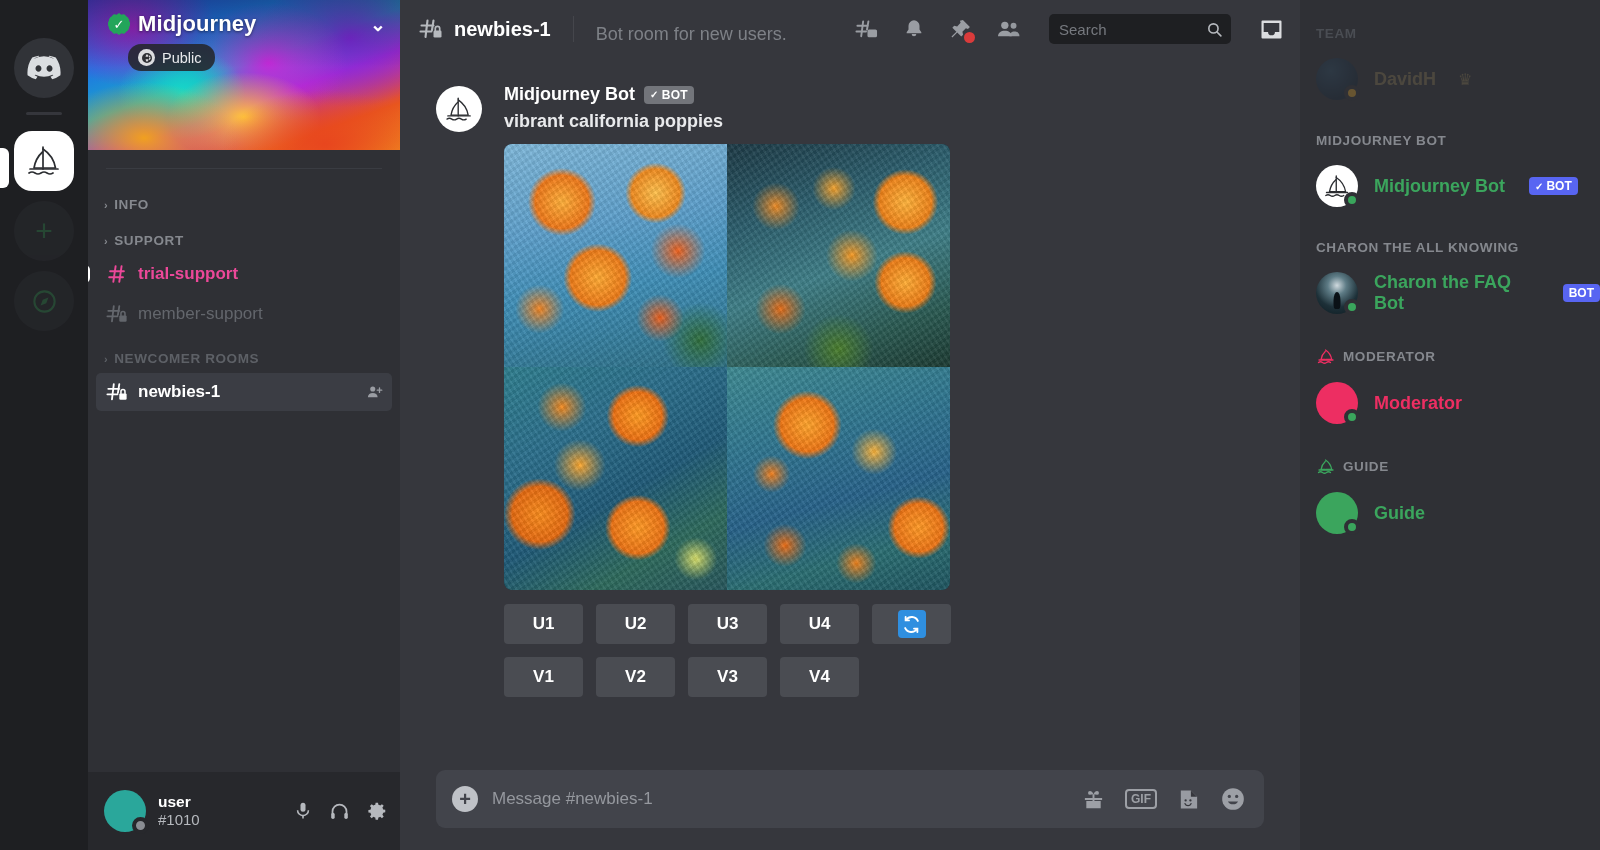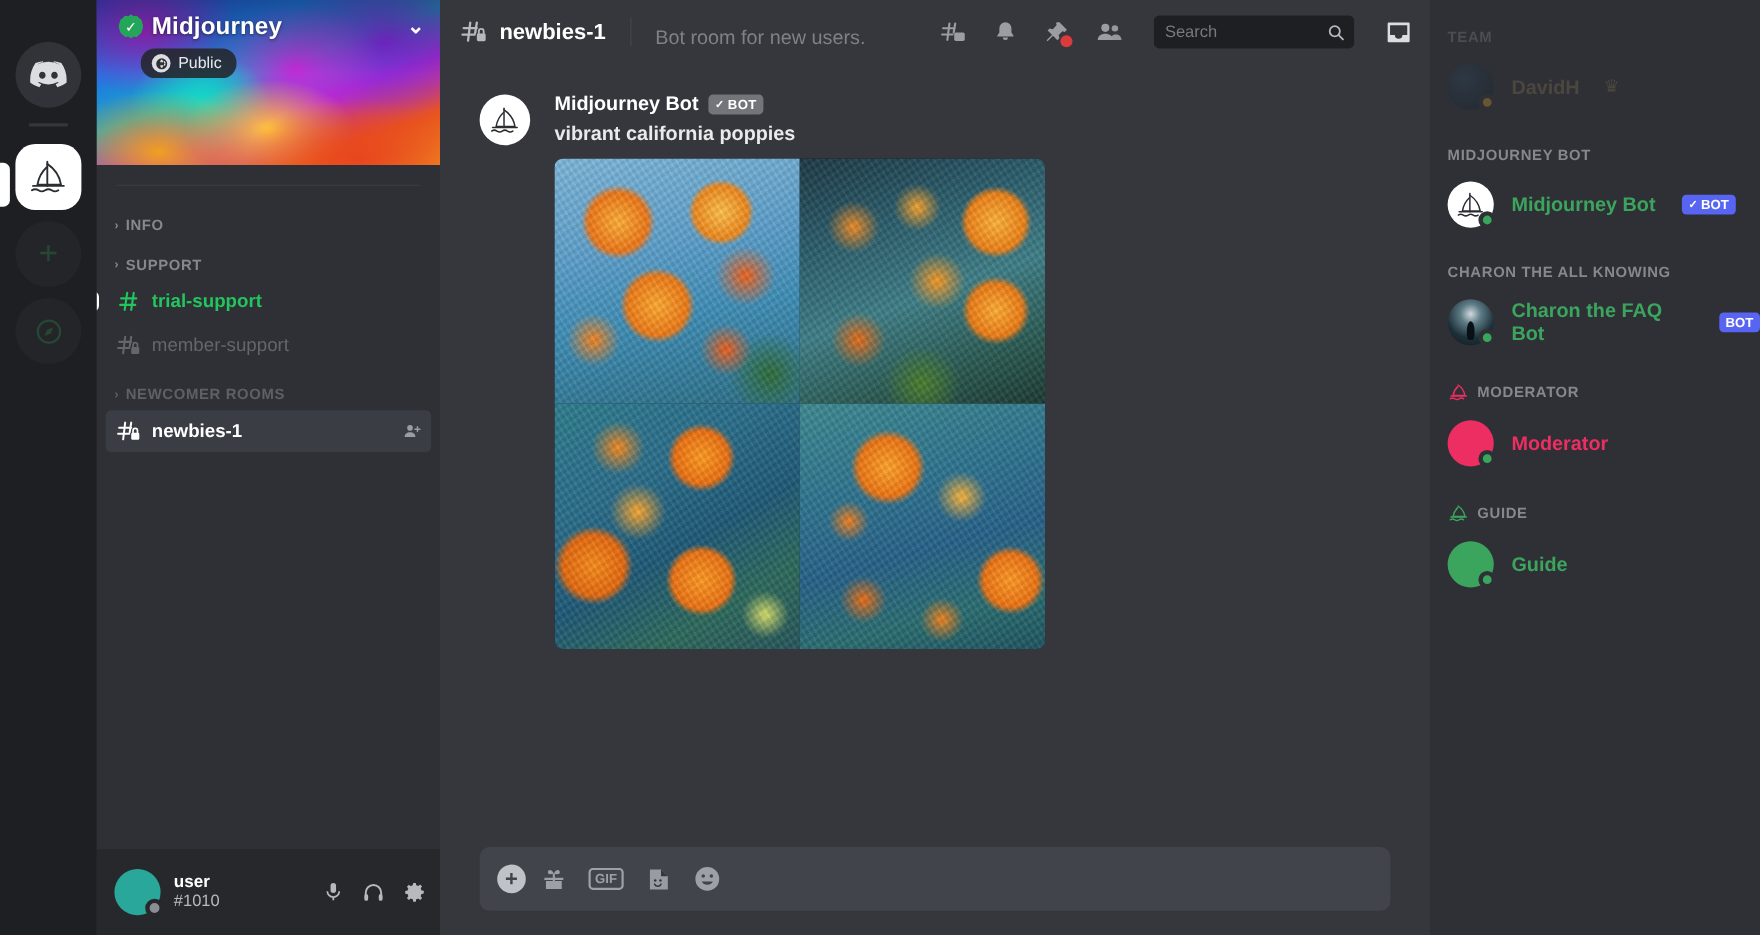--- a/index.html
+++ b/index.html
@@ -66,21 +66,21 @@
   }
   .globe-ico { width: 17px; height: 17px; border-radius: 50%; background: #dcdde0; color: #2f3035;
     font-size: 12px; display: flex; align-items: center; justify-content: center; }
 
   .chan-scroll { flex: 1; padding: 8px 0 0 0; overflow: hidden; }
   .chan-row {
     display: flex; align-items: center; height: 38px; margin: 2px 8px;
     padding: 0 8px; border-radius: 5px; color: #8a8d93; font-size: 17px; position: relative;
   }
   .chan-row.muted { color: #63666c; }
-  .chan-row.active-unread { color: #22c55e; font-weight: 600; }
+  .chan-row.active-unread { color: #ec4899; font-weight: 600; }
   .chan-row.selected { background: #3b3d44; color: #fff; font-weight: 600; }
   .chan-ico { width: 26px; margin-right: 8px; display: flex; align-items: center; justify-content: center; flex: 0 0 26px; }
   .unread-dot { position: absolute; left: -14px; width: 8px; height: 18px; background: #fff; border-radius: 0 5px 5px 0; }
   .divider { height: 1px; background: #3a3c42; margin: 10px 18px 12px; }
   .cat-row {
     display: flex; align-items: center; gap: 6px; padding: 16px 8px 5px 16px;
     color: #85888e; font-size: 13.5px; font-weight: 700; letter-spacing: .6px;
   }
   .cat-row.dim { color: #5d6066; }
   .cat-arrow { font-size: 11px; }
@@ -463,27 +463,51 @@
                 <div class="q-tex"></div>
               </div>
             <div class="q q3">
                 <div class="q-tex"></div>
               </div>
             <div class="q q4">
                 <div class="q-tex"></div>
               </div>
           </div>
 
+          <div class="btn-rows">
+            <div class="btn-row">
+              <div class="mjbtn">U1</div>
+              <div class="mjbtn">U2</div>
+              <div class="mjbtn">U3</div>
+              <div class="mjbtn">U4</div>
+              <div class="mjbtn reroll">
+                <span class="reroll-ico">
+                  <svg width="19" height="19" viewBox="0 0 24 24" fill="none" stroke="#fff" stroke-width="2.4" stroke-linecap="round">
+                    <path d="M20 7.5A8.5 8.5 0 005.2 6.4"></path>
+                      <path d="M4 16.5A8.5 8.5 0 0018.8 17.6"></path>
+                    <path d="M4.6 2.6v4.2h4.2M19.4 21.4v-4.2h-4.2"></path>
+                  </svg>
+                </span>
+              </div>
+            </div>
+            <div class="btn-row">
+              <div class="mjbtn">V1</div>
+              <div class="mjbtn">V2</div>
+              <div class="mjbtn">V3</div>
+              <div class="mjbtn">V4</div>
+            </div>
+          </div>
         </div>
       </div>
     </div>
 
     <div class="composer">
       <div class="composer-box">
         <span class="plus-circle">+</span>
+        <span class="msg-ph">Message #newbies-1</span>
         <div class="comp-icons">
           <span>
             <svg width="23" height="23" viewBox="0 0 24 24" fill="currentColor">
               <path d="M3 10.5h18v2H3zM4.5 13.5h15V21h-15zM11 6.5h2V21h-2z"></path>
               <path d="M12 6.5c-1-2.3-2.3-3.4-3.7-3.4a2 2 0 000 4zM12 6.5c1-2.3 2.3-3.4 3.7-3.4a2 2 0 010 4z"></path>
             </svg>
           </span>
           <span class="gif-tag">GIF</span>
           <span>
             <svg width="23" height="23" viewBox="0 0 24 24" fill="currentColor">

